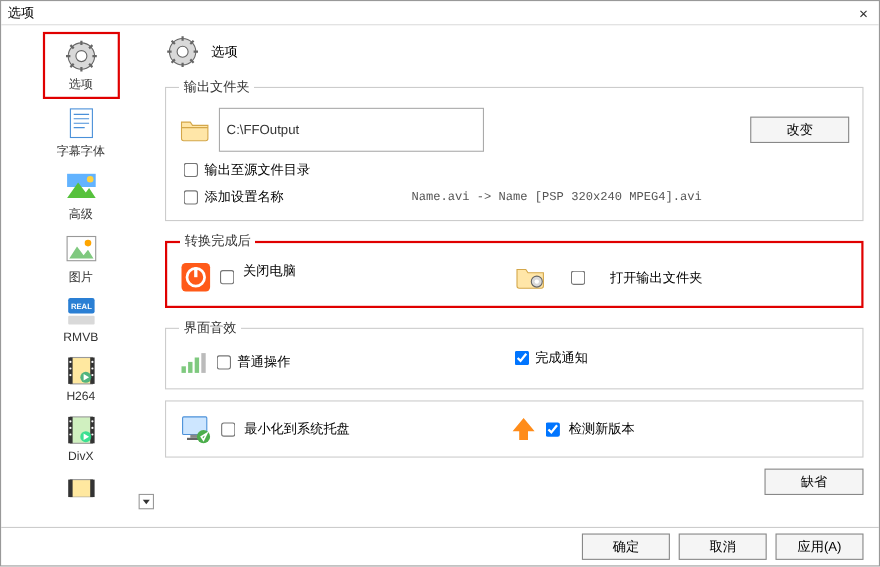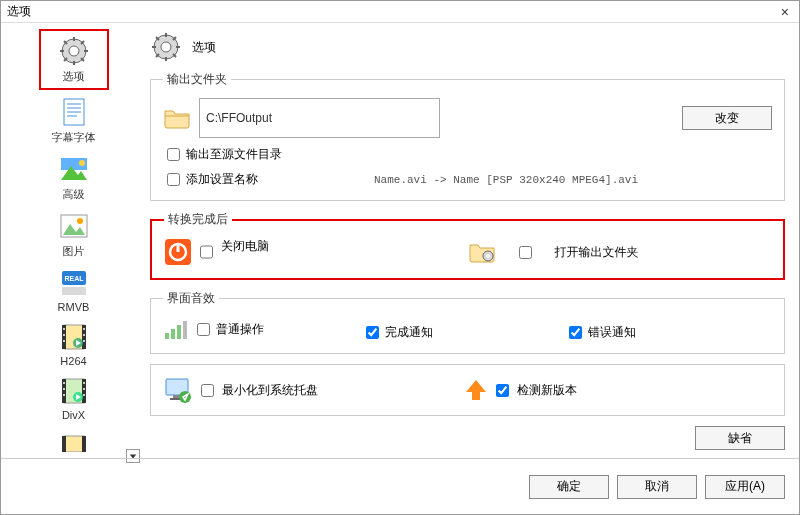--- a/index.html
+++ b/index.html
@@ -25,28 +25,28 @@
 .row:last-child { margin-bottom: 0; }
 .folder-icon { width: 28px; height: 24px; }
 .path-input { flex: 1; max-width: 370px; height: 40px; border: 1px solid #aaa; padding: 0 6px; font-size: 12px; color: #333; background: #fff; }
 .btn { min-width: 90px; height: 24px; border: 1px solid #888; background: #f5f5f5; font-size: 12px; cursor: pointer; padding: 0 10px; }
 .chk-row { display: flex; align-items: center; gap: 6px; margin-left: 4px; }
 .chk-row input[type=checkbox] { width: 13px; height: 13px; }
 .example-text { color: #555; font-family: "Courier New", monospace; font-size: 11px; margin-left: 110px; }
 .two-col { display: flex; align-items: center; }
 .two-col .col-a { display: flex; gap: 8px; flex: 1; }
 .two-col .col-b { display: flex; align-items: center; gap: 23px; flex: 1; }
-.three-col { display: flex; align-items: flex-end; }
+.three-col { display: flex; align-items: flex-start; }
 .three-col > div { flex: 1; display: flex; align-items: center; gap: 6px; }
 .power-icon { width: 28px; height: 28px; }
 .sound-icon { width: 28px; height: 24px; }
 .arrow-icon { width: 24px; height: 24px; }
 .tray-icon { width: 30px; height: 30px; }
 .bottom-row { display: flex; justify-content: flex-end; margin-top: 2px; }
-.footer { position: absolute; bottom: 0; left: 0; right: 0; height: 56px; border-top: 1px solid #ccc; display: flex; justify-content: flex-end; align-items: center; gap: 8px; padding: 0 14px; }
+.footer { position: absolute; bottom: 0; left: 0; right: 0; height: 35px; border-top: 1px solid #ccc; display: flex; justify-content: flex-end; align-items: center; gap: 8px; padding: 0 14px; }
 .footer .btn { min-width: 80px; }
 .group-plain { border: 1px solid #ccc; padding: 10px 12px; display: flex; align-items: center; gap: 8px; margin-bottom: 10px; }
 </style>
 </head>
 <body>
 
 <div class="titlebar">
   <span class="title">选项</span>
   <span class="close">×</span>
 </div>
@@ -240,24 +240,20 @@
                 <rect x="20" y="4" width="4" height="18" fill="#bbb"></rect>
               </svg>
           </span>
           <input type="checkbox" style="">
           <span>普通操作</span>
         </div>
         <div>
           <input type="checkbox" checked="" style="">
           <span>完成通知</span>
         </div>
-        <div>
-          <input type="checkbox" checked="" style="">
-          <span>错误通知</span>
-        </div>
       </div>
     </fieldset>
 
     <div class="group-plain">
       <span class="tray-icon">
         <svg viewBox="0 0 30 30" width="30" height="30">
             <rect x="3" y="4" width="22" height="16" fill="#cde6ff" stroke="#4a90d9" rx="1"></rect>
             <rect x="10" y="20" width="8" height="3" fill="#888"></rect>
             <rect x="7" y="23" width="14" height="2" fill="#666"></rect>
             <circle cx="22" cy="22" r="6" fill="#4cae4c"></circle>

